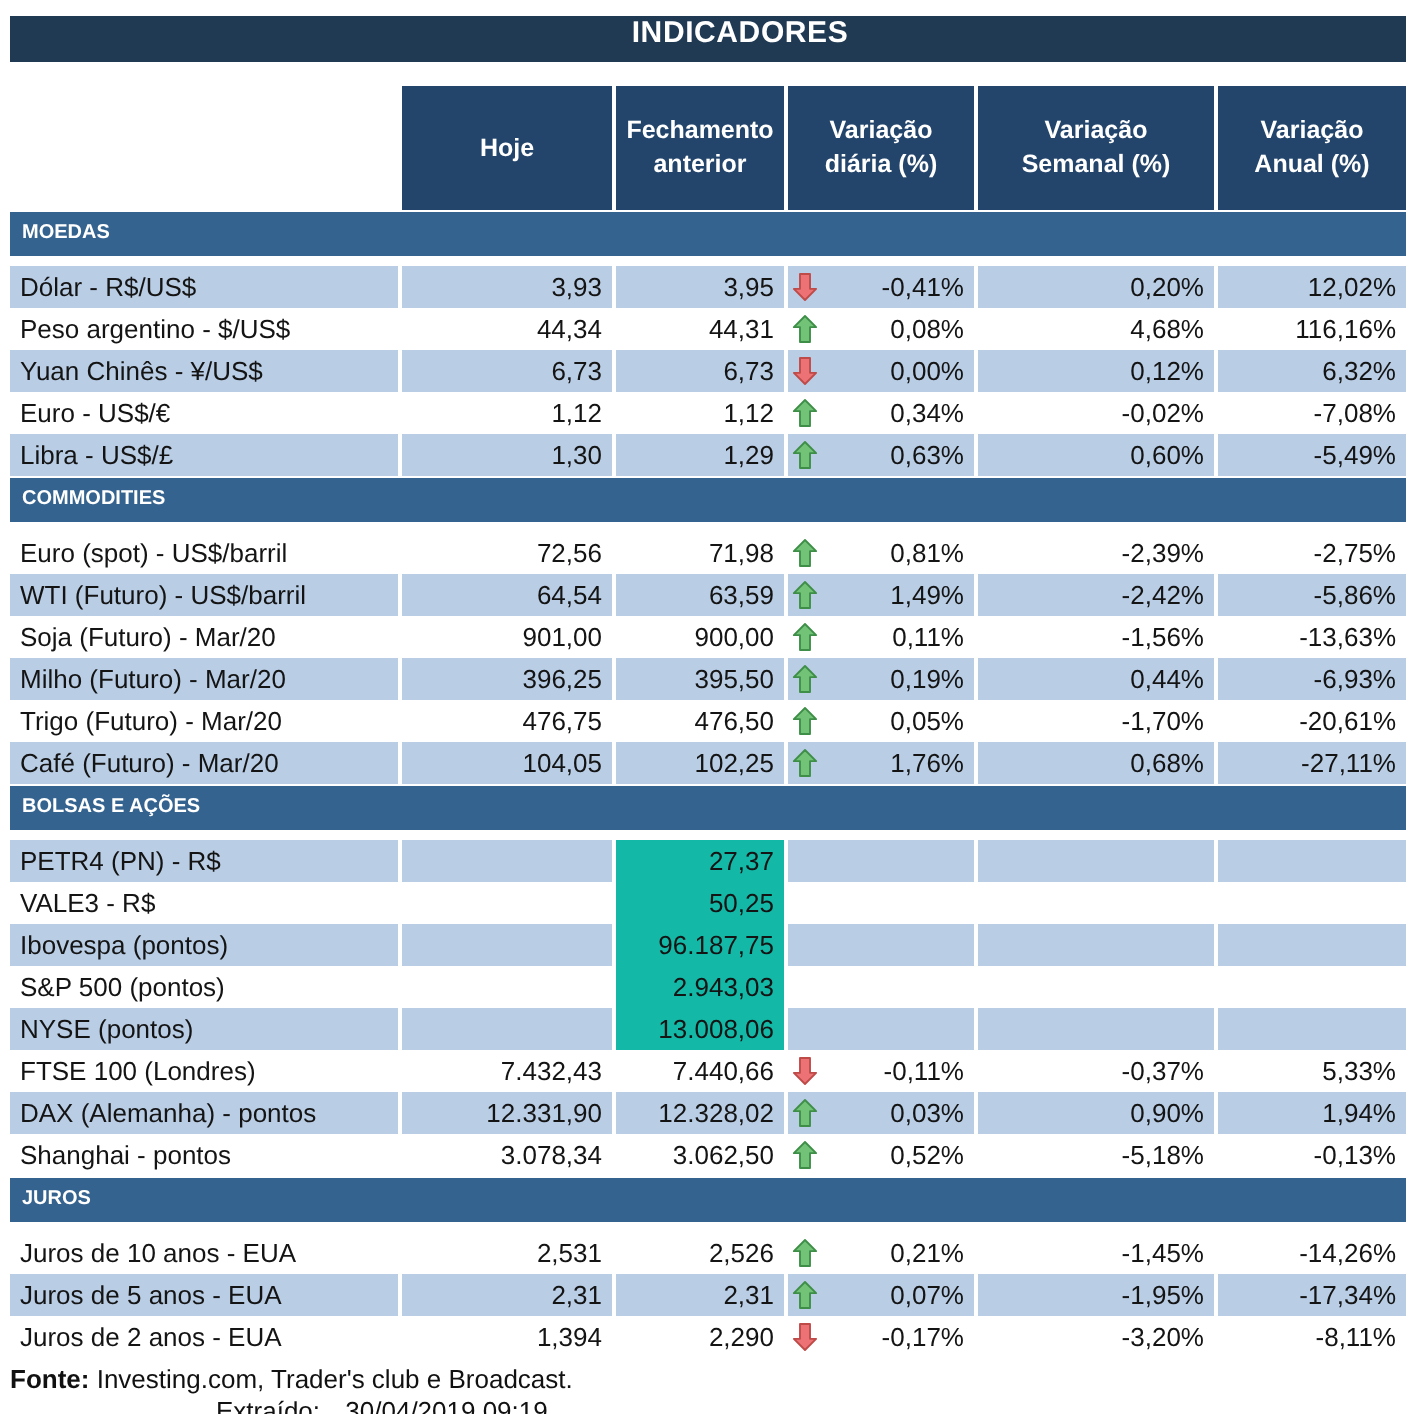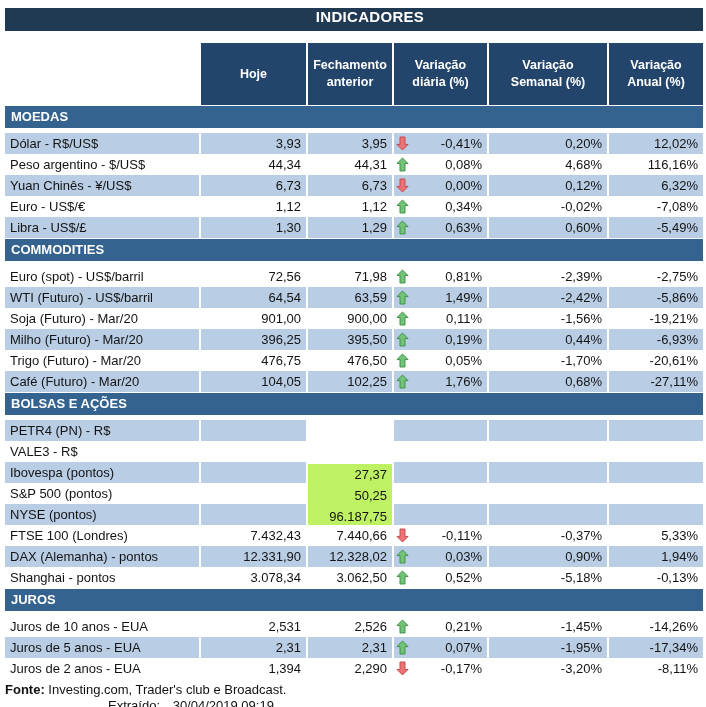--- a/index.html
+++ b/index.html
@@ -32,41 +32,41 @@
     text-align:center;
     border-left:2px solid #fff;
     box-sizing:border-box;
     padding:0 7px;
   }
   .hcell.empty{background:transparent;border-left:none;}
   .section-bar{
     margin:1px 0 5px 5px;
     width:698px;height:22px;
     background:var(--section-bar);
-    color:#fff;font-weight:bold;font-size:13px;
+    color:#fff;font-weight:bold;font-size:10px;
     line-height:22px;
     padding-left:6px;
     box-sizing:border-box;
   }
   .row{
     display:grid;
     grid-template-columns:194px 107px 86px 95px 120px 96px;
     margin-left:5px;
     height:21px;
   }
   .cell{
     box-sizing:border-box;
     height:21px;line-height:21px;
     font-size:13px;color:#141414;
     border-left:2px solid #fff;
     white-space:nowrap;overflow:hidden;
     background:#fff;
   }
   .row.shaded .cell{background:var(--stripe);}
-  .row .cell.fw{background:#bef264;margin-top:44px;}
+  .row .cell.fw{background:#14b8a6;}
   .cell.label{border-left:none;padding-left:5px;}
   .cell.num{text-align:right;padding-right:5px;}
   .cell.diaria{position:relative;}
   .arrow-icon{position:absolute;left:2px;top:3px;width:13px;height:15px;display:block;}
   .footer{margin:3px 0 0 5px;font-size:13px;color:#111;}
   .footer .fonte b{font-weight:bold;}
   .footer .extraido{margin-left:103px;margin-top:1px;}
   .footer .extraido .ex-val{margin-left:9px;}
 </style>
 </head>
@@ -161,21 +161,21 @@
         <div class="cell num">-5,86%</div>
       </div>
       <div class="row">
         <div class="cell label">Soja (Futuro) - Mar/20</div>
         <div class="cell num">901,00</div>
         <div class="cell num">900,00</div>
         <div class="cell num diaria">0,11%<span class="arrow-icon"><svg width="13" height="15" viewBox="0 0 14 16">
               <path d="M7 1 L13 7 H9.7 V15 H4.3 V7 H1 Z" fill="#72C377" stroke="#3E8E48" stroke-width="1" stroke-linejoin="round"></path>
             </svg></span></div>
         <div class="cell num">-1,56%</div>
-        <div class="cell num">-19,21%</div>
+        <div class="cell num">-13,63%</div>
       </div>
       <div class="row shaded">
         <div class="cell label">Milho (Futuro) - Mar/20</div>
         <div class="cell num">396,25</div>
         <div class="cell num">395,50</div>
         <div class="cell num diaria">0,19%<span class="arrow-icon"><svg width="13" height="15" viewBox="0 0 14 16">
               <path d="M7 1 L13 7 H9.7 V15 H4.3 V7 H1 Z" fill="#72C377" stroke="#3E8E48" stroke-width="1" stroke-linejoin="round"></path>
             </svg></span></div>
         <div class="cell num">0,44%</div>
         <div class="cell num">-6,93%</div>

